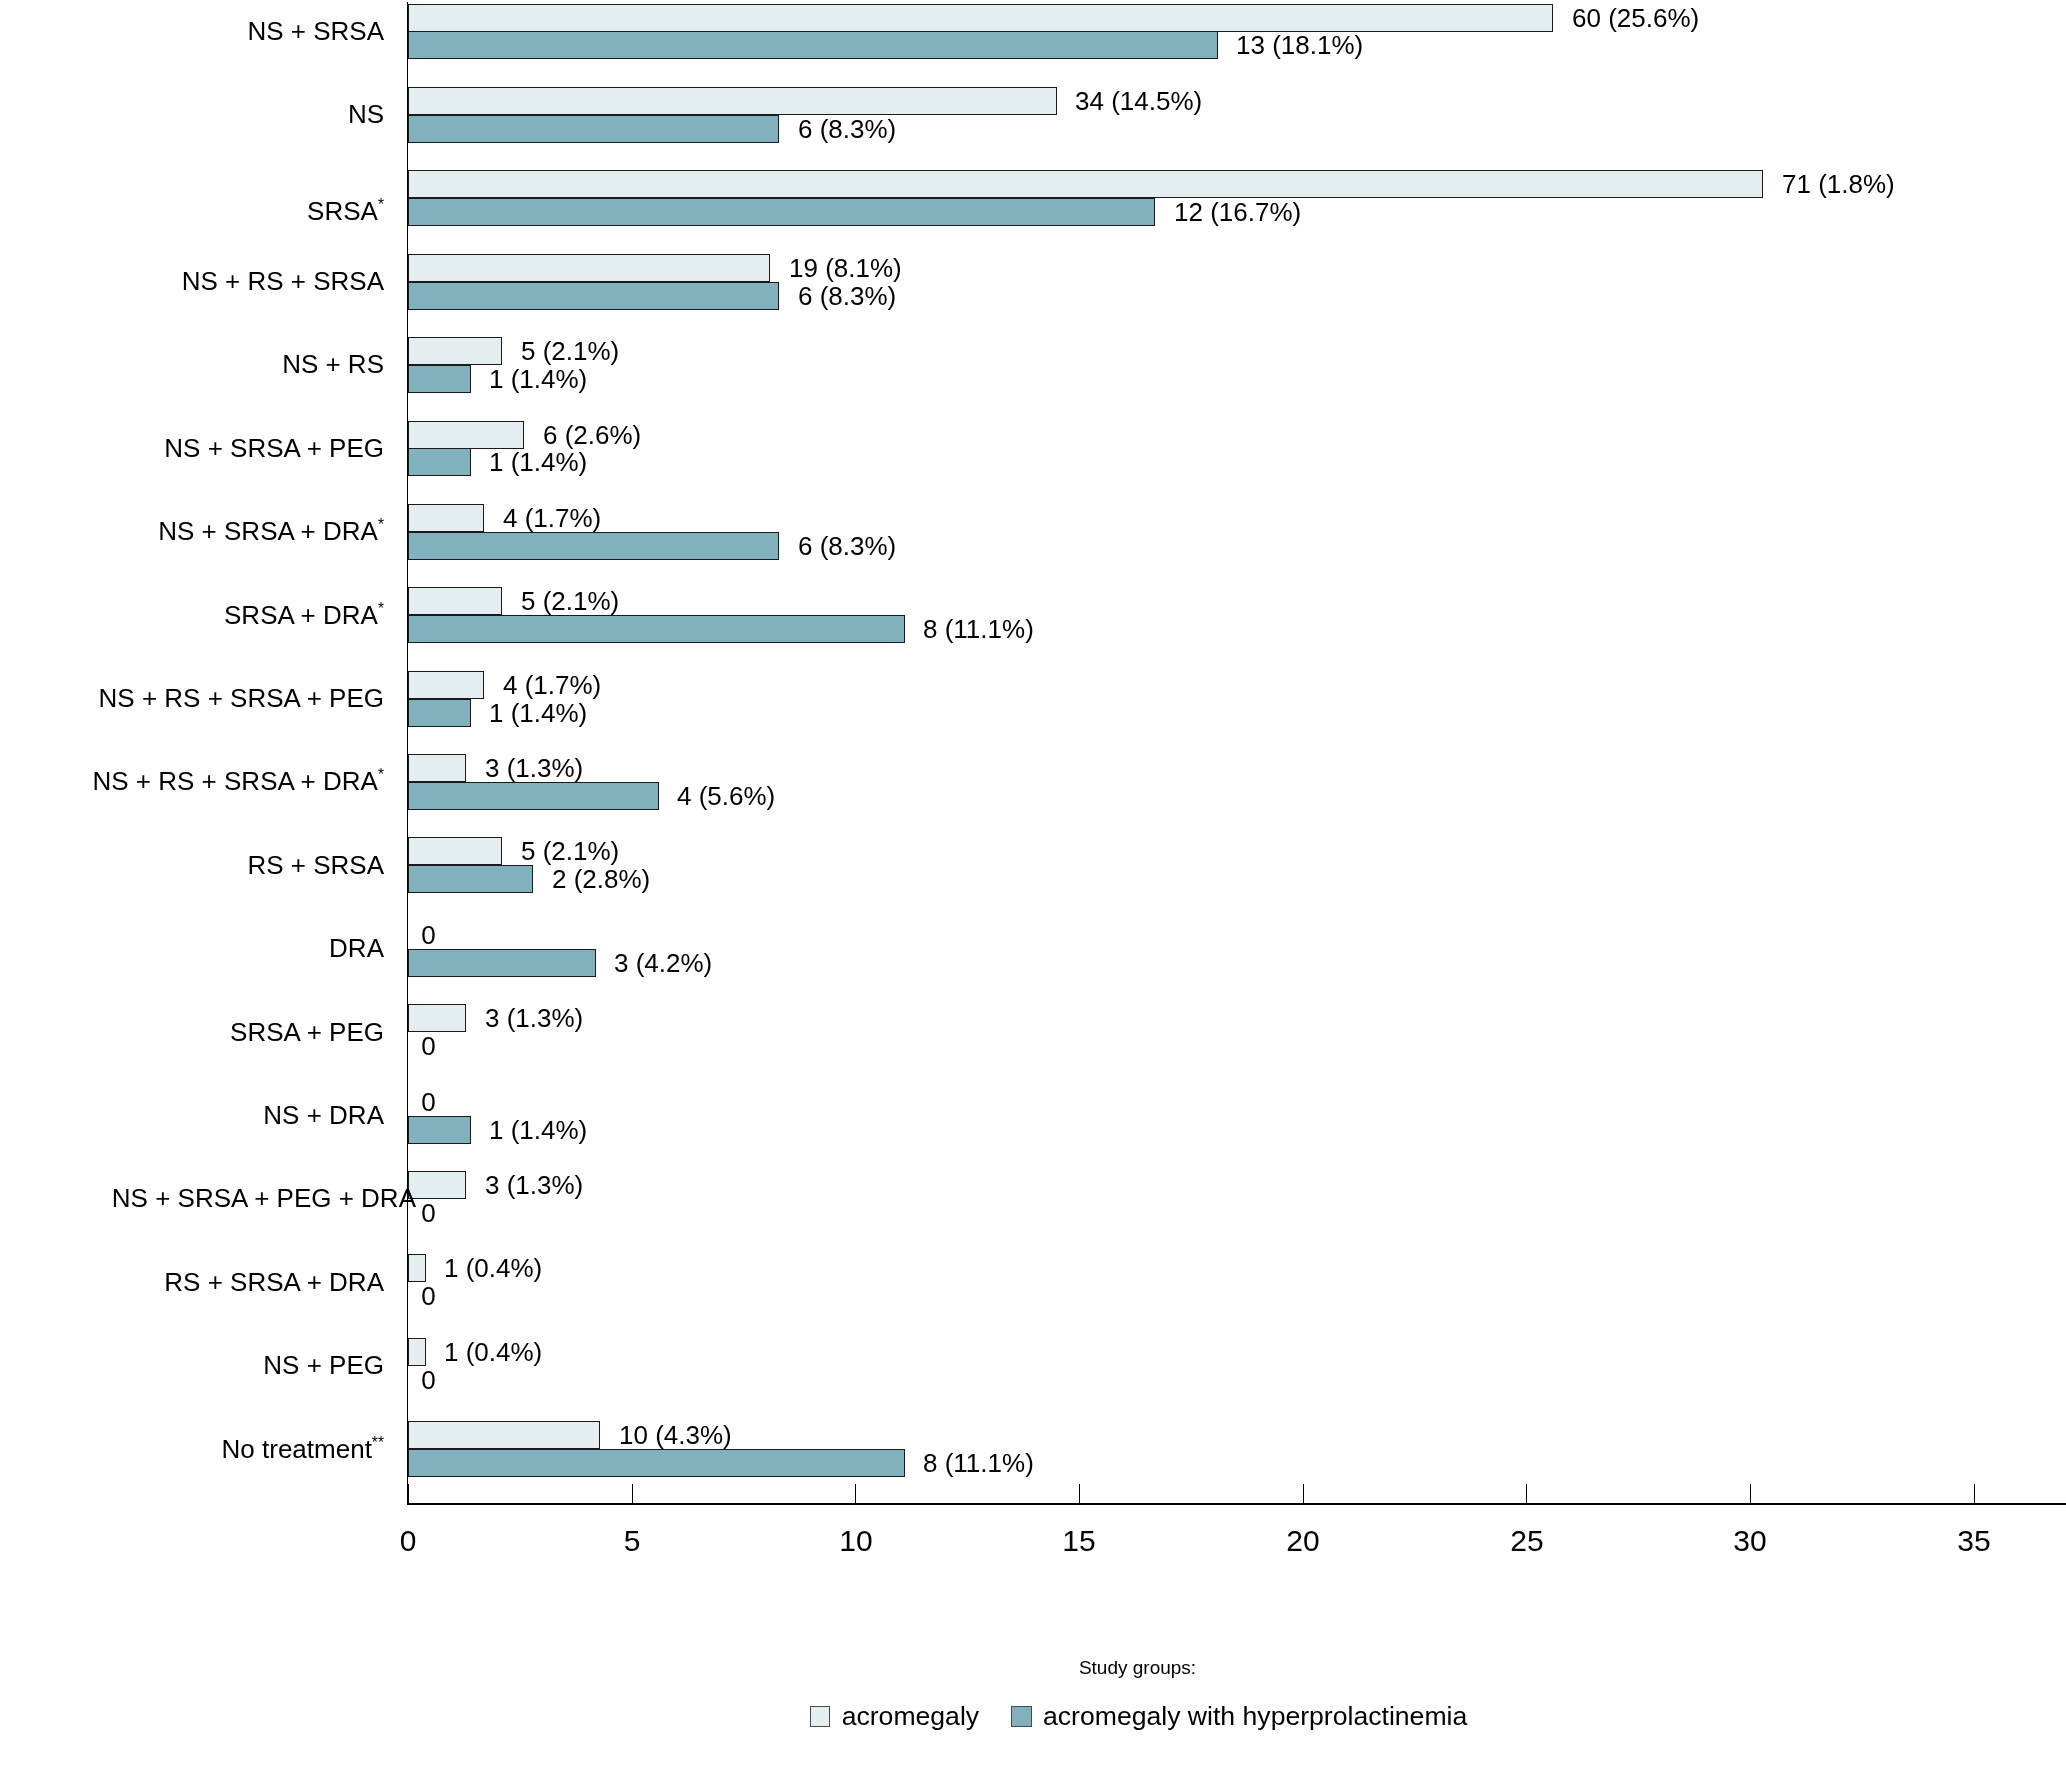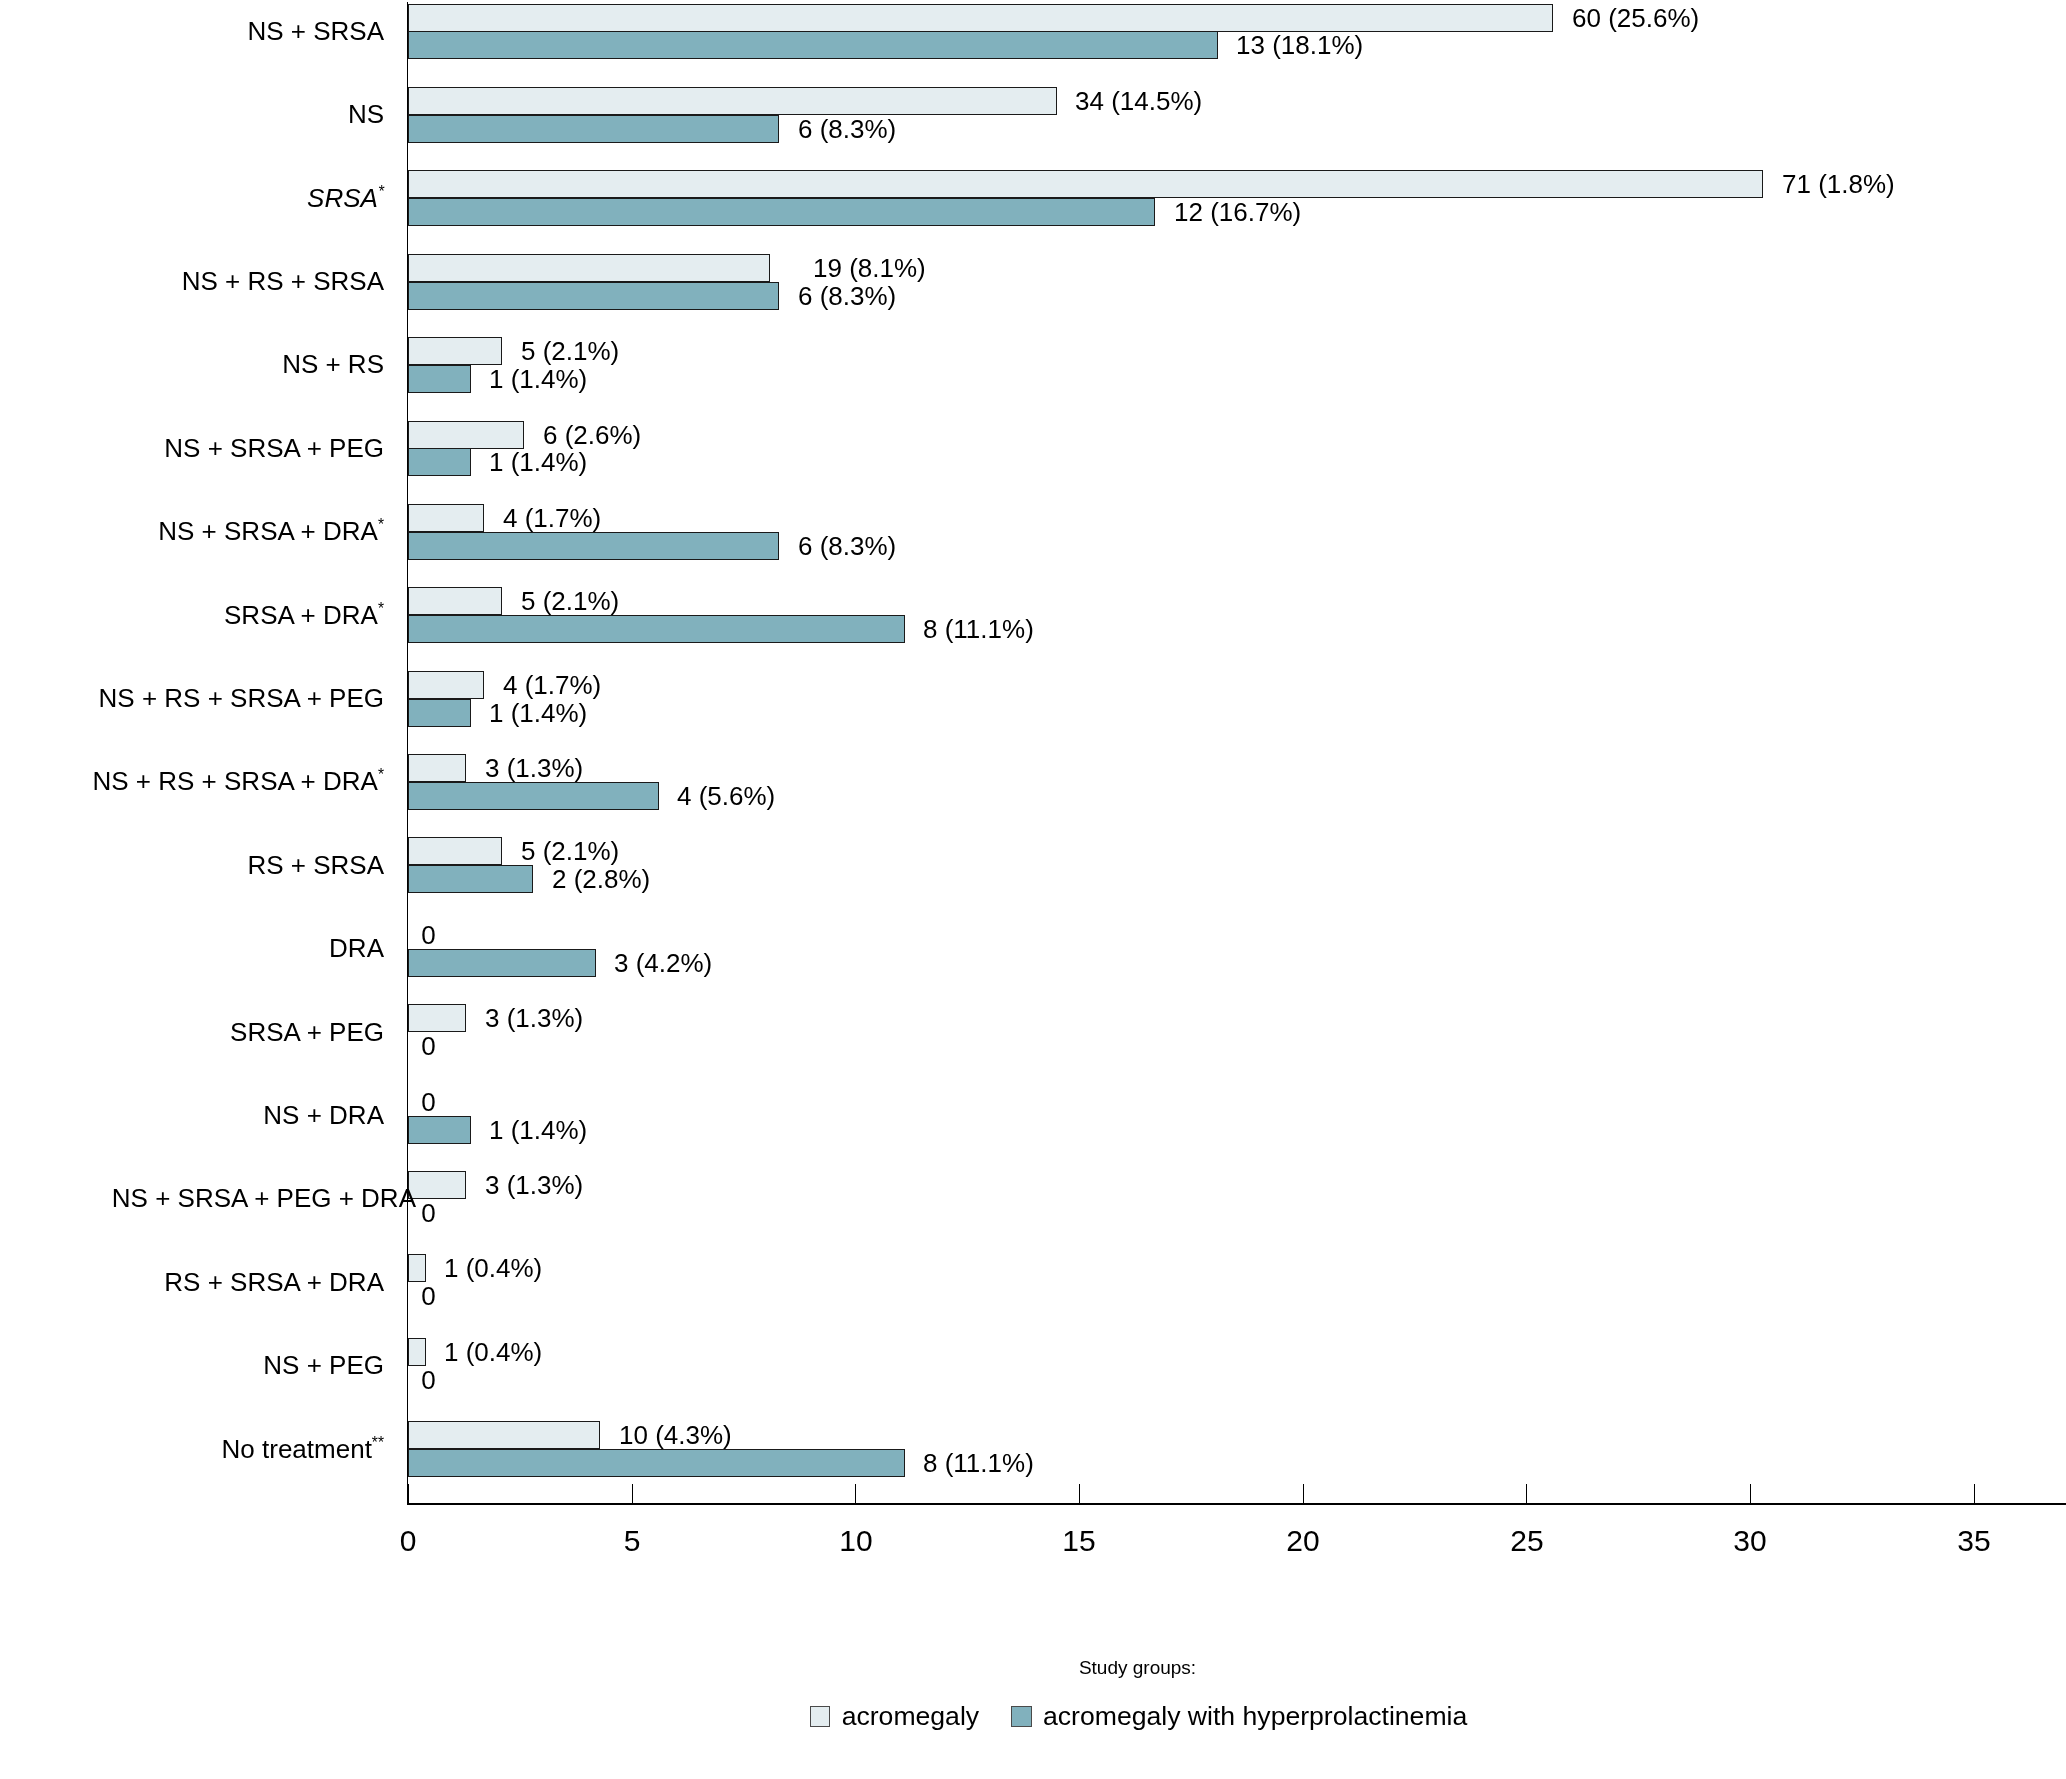--- a/index.html
+++ b/index.html
@@ -39,21 +39,21 @@
       <span class="val-label" style="left: 828px; top: 31px;">13 (18.1%)</span>
       <div class="bar s0" style="left: 0px; top: 87px; width: 649px; height: 28px;"></div>
       <span class="val-label" style="left: 667px; top: 87px;">34 (14.5%)</span>
       <div class="bar s1" style="left: 0px; top: 115px; width: 371px; height: 28px;"></div>
       <span class="val-label" style="left: 390px; top: 115px;">6 (8.3%)</span>
       <div class="bar s0" style="left: 0px; top: 170px; width: 1355px; height: 28px;"></div>
       <span class="val-label" style="left: 1374px; top: 170px;">71 (1.8%)</span>
       <div class="bar s1" style="left: 0px; top: 198px; width: 747px; height: 28px;"></div>
       <span class="val-label" style="left: 766px; top: 198px;">12 (16.7%)</span>
       <div class="bar s0" style="left: 0px; top: 254px; width: 362px; height: 28px;"></div>
-      <span class="val-label" style="left: 381px; top: 254px; margin-left: 24px;">19 (8.1%)</span>
+      <span class="val-label" style="left: 381px; top: 254px;">19 (8.1%)</span>
       <div class="bar s1" style="left: 0px; top: 282px; width: 371px; height: 28px;"></div>
       <span class="val-label" style="left: 390px; top: 282px;">6 (8.3%)</span>
       <div class="bar s0" style="left: 0px; top: 337px; width: 94px; height: 28px;"></div>
       <span class="val-label" style="left: 113px; top: 337px;">5 (2.1%)</span>
       <div class="bar s1" style="left: 0px; top: 365px; width: 63px; height: 28px;"></div>
       <span class="val-label" style="left: 81px; top: 365px;">1 (1.4%)</span>
       <div class="bar s0" style="left: 0px; top: 421px; width: 116px; height: 28px;"></div>
       <span class="val-label" style="left: 135px; top: 421px;">6 (2.6%)</span>
       <div class="bar s1" style="left: 0px; top: 448px; width: 63px; height: 28px;"></div>
       <span class="val-label" style="left: 81px; top: 448px;">1 (1.4%)</span>
@@ -104,21 +104,21 @@
       <div class="tick" style="left: 447px;"></div>
       <div class="tick" style="left: 671px;"></div>
       <div class="tick" style="left: 895px;"></div>
       <div class="tick" style="left: 1118px;"></div>
       <div class="tick" style="left: 1342px;"></div>
       <div class="tick" style="left: 1566px;"></div>
     </div>
   <div id="cat-labels">
       <div class="cat-label" style="top: 13px;">NS + SRSA</div>
       <div class="cat-label" style="top: 96px;">NS</div>
-      <div class="cat-label" style="top: 180px; font-style: italic;">SRSA<span class="sup">*</span></div>
+      <div class="cat-label" style="top: 193px;">SRSA<span class="sup">*</span></div>
       <div class="cat-label" style="top: 263px;">NS + RS + SRSA</div>
       <div class="cat-label" style="top: 346px;">NS + RS</div>
       <div class="cat-label" style="top: 430px;">NS + SRSA + PEG</div>
       <div class="cat-label" style="top: 513px;">NS + SRSA + DRA<span class="sup">*</span></div>
       <div class="cat-label" style="top: 597px;">SRSA + DRA<span class="sup">*</span></div>
       <div class="cat-label" style="top: 680px;">NS + RS + SRSA + PEG</div>
       <div class="cat-label" style="top: 763px;">NS + RS + SRSA + DRA<span class="sup">*</span></div>
       <div class="cat-label" style="top: 847px;">RS + SRSA</div>
       <div class="cat-label" style="top: 930px;">DRA</div>
       <div class="cat-label" style="top: 1014px;">SRSA + PEG</div>

